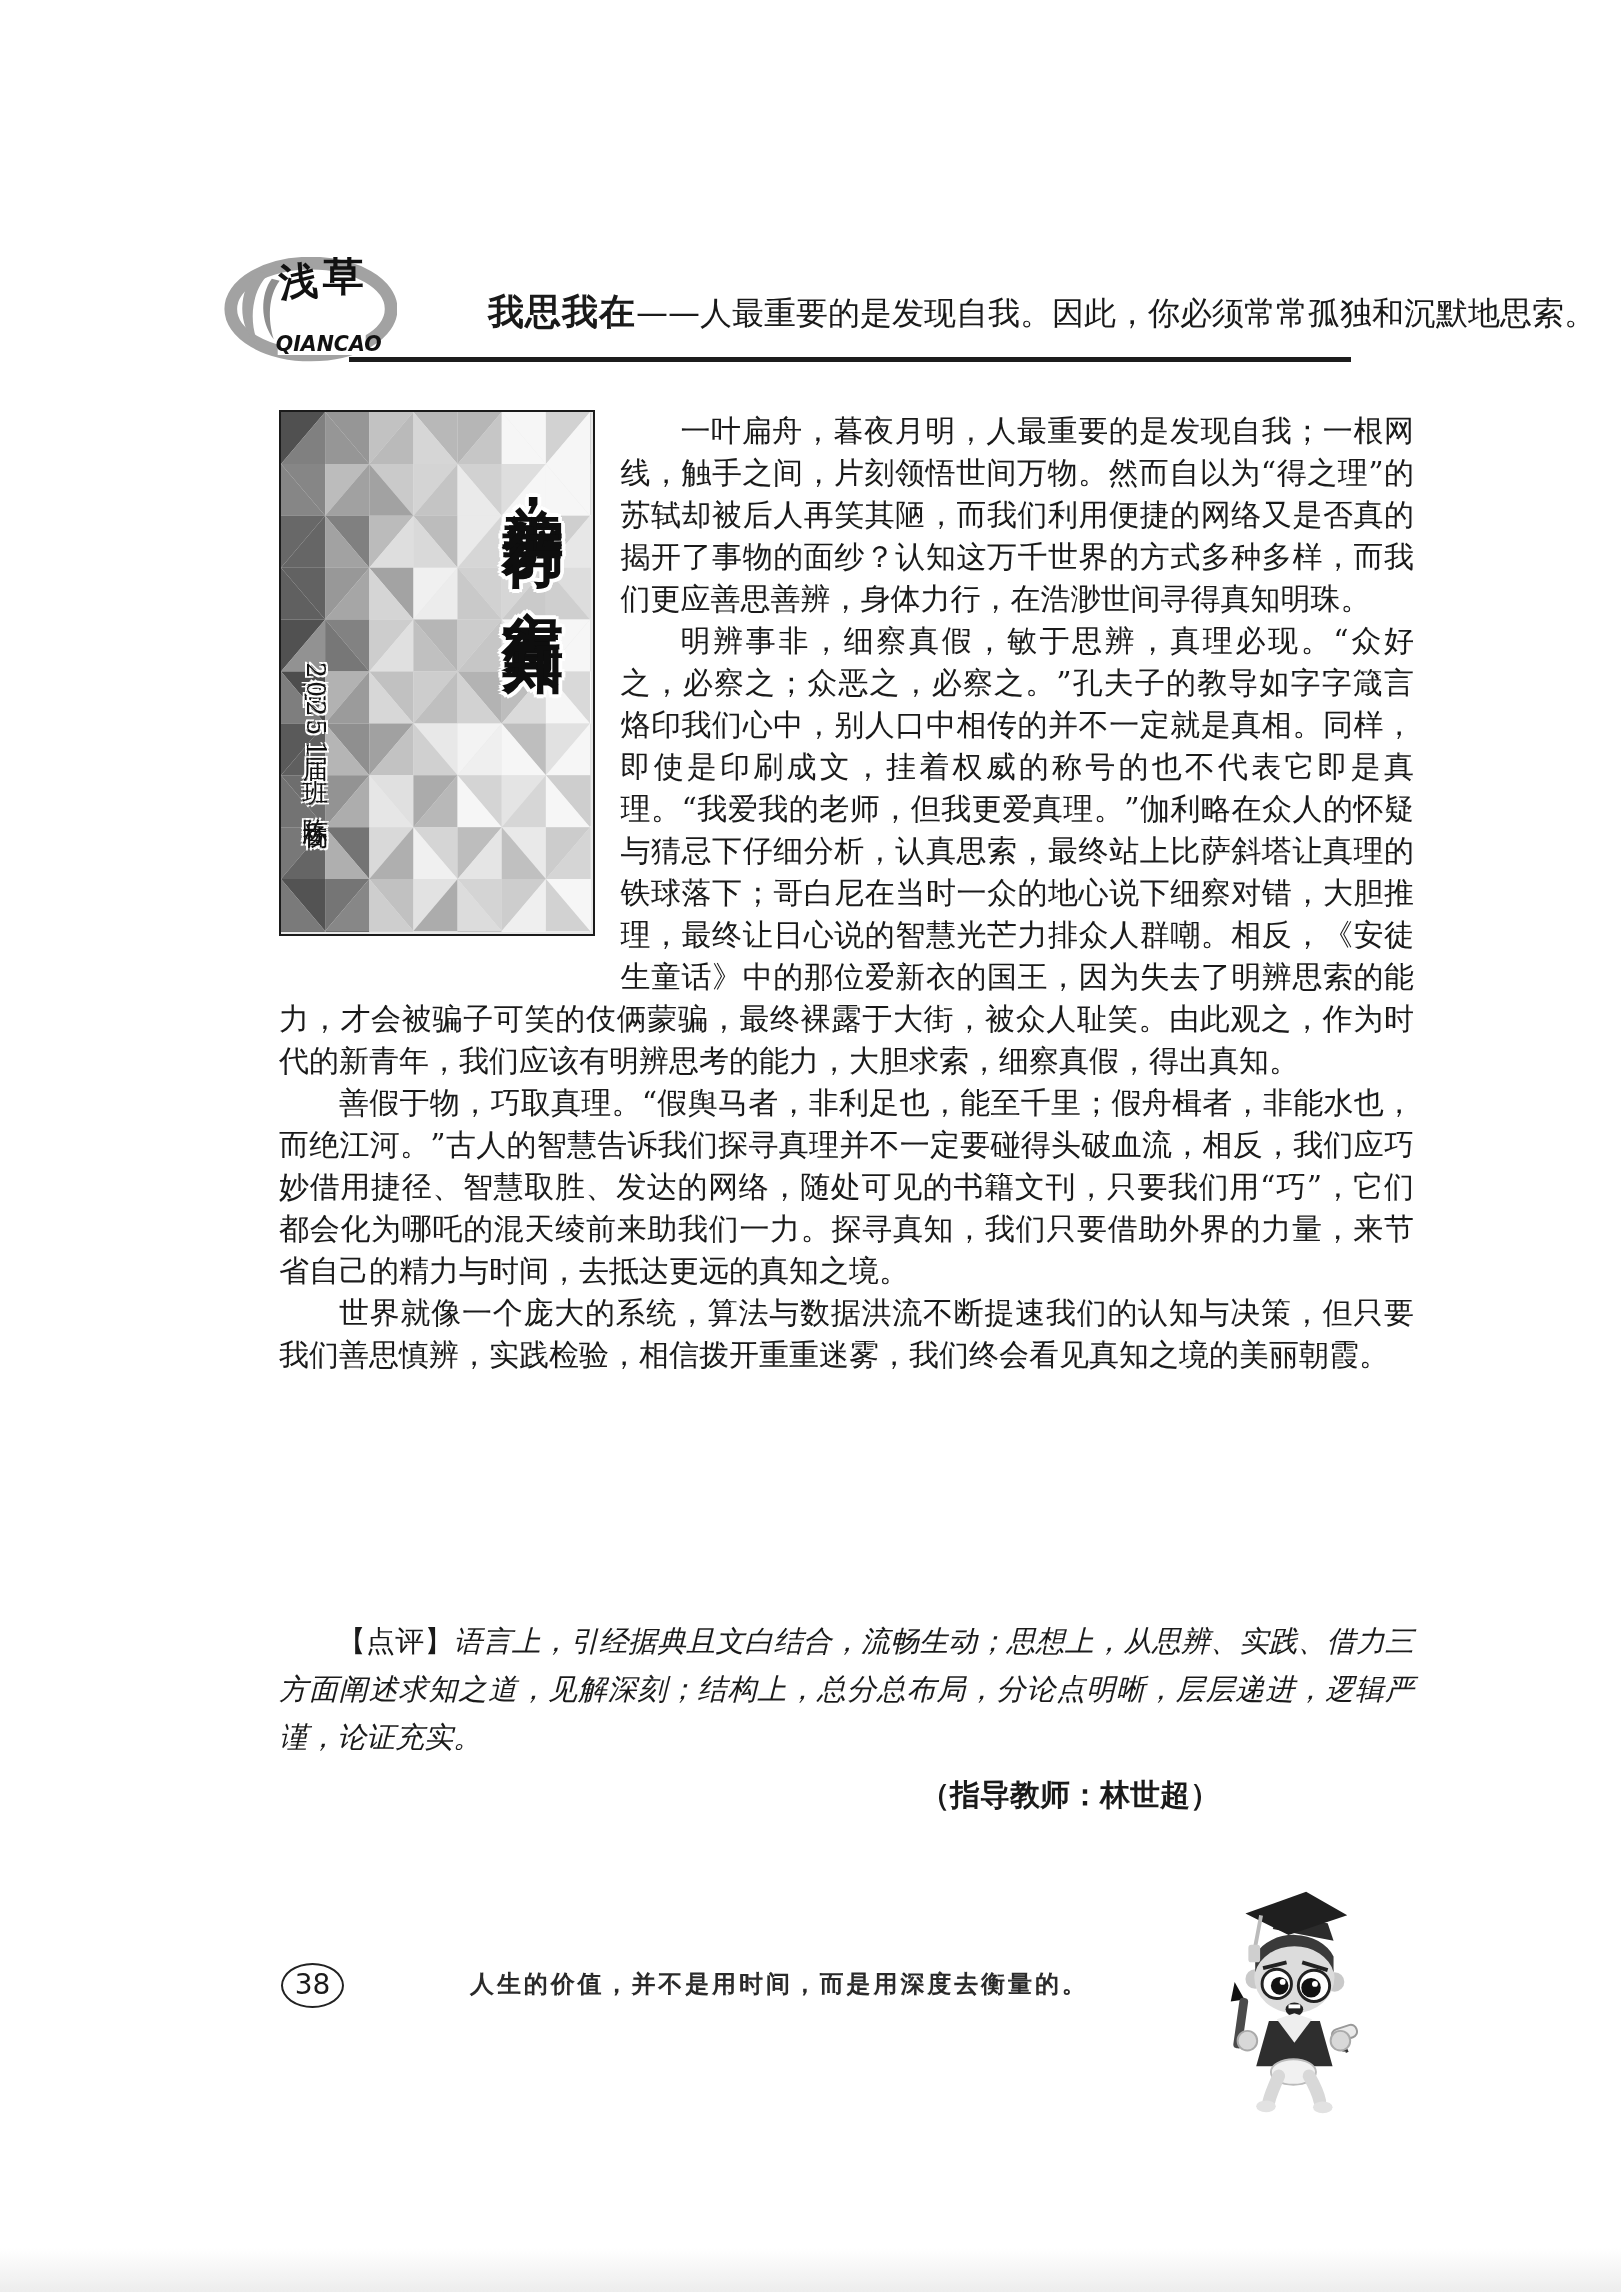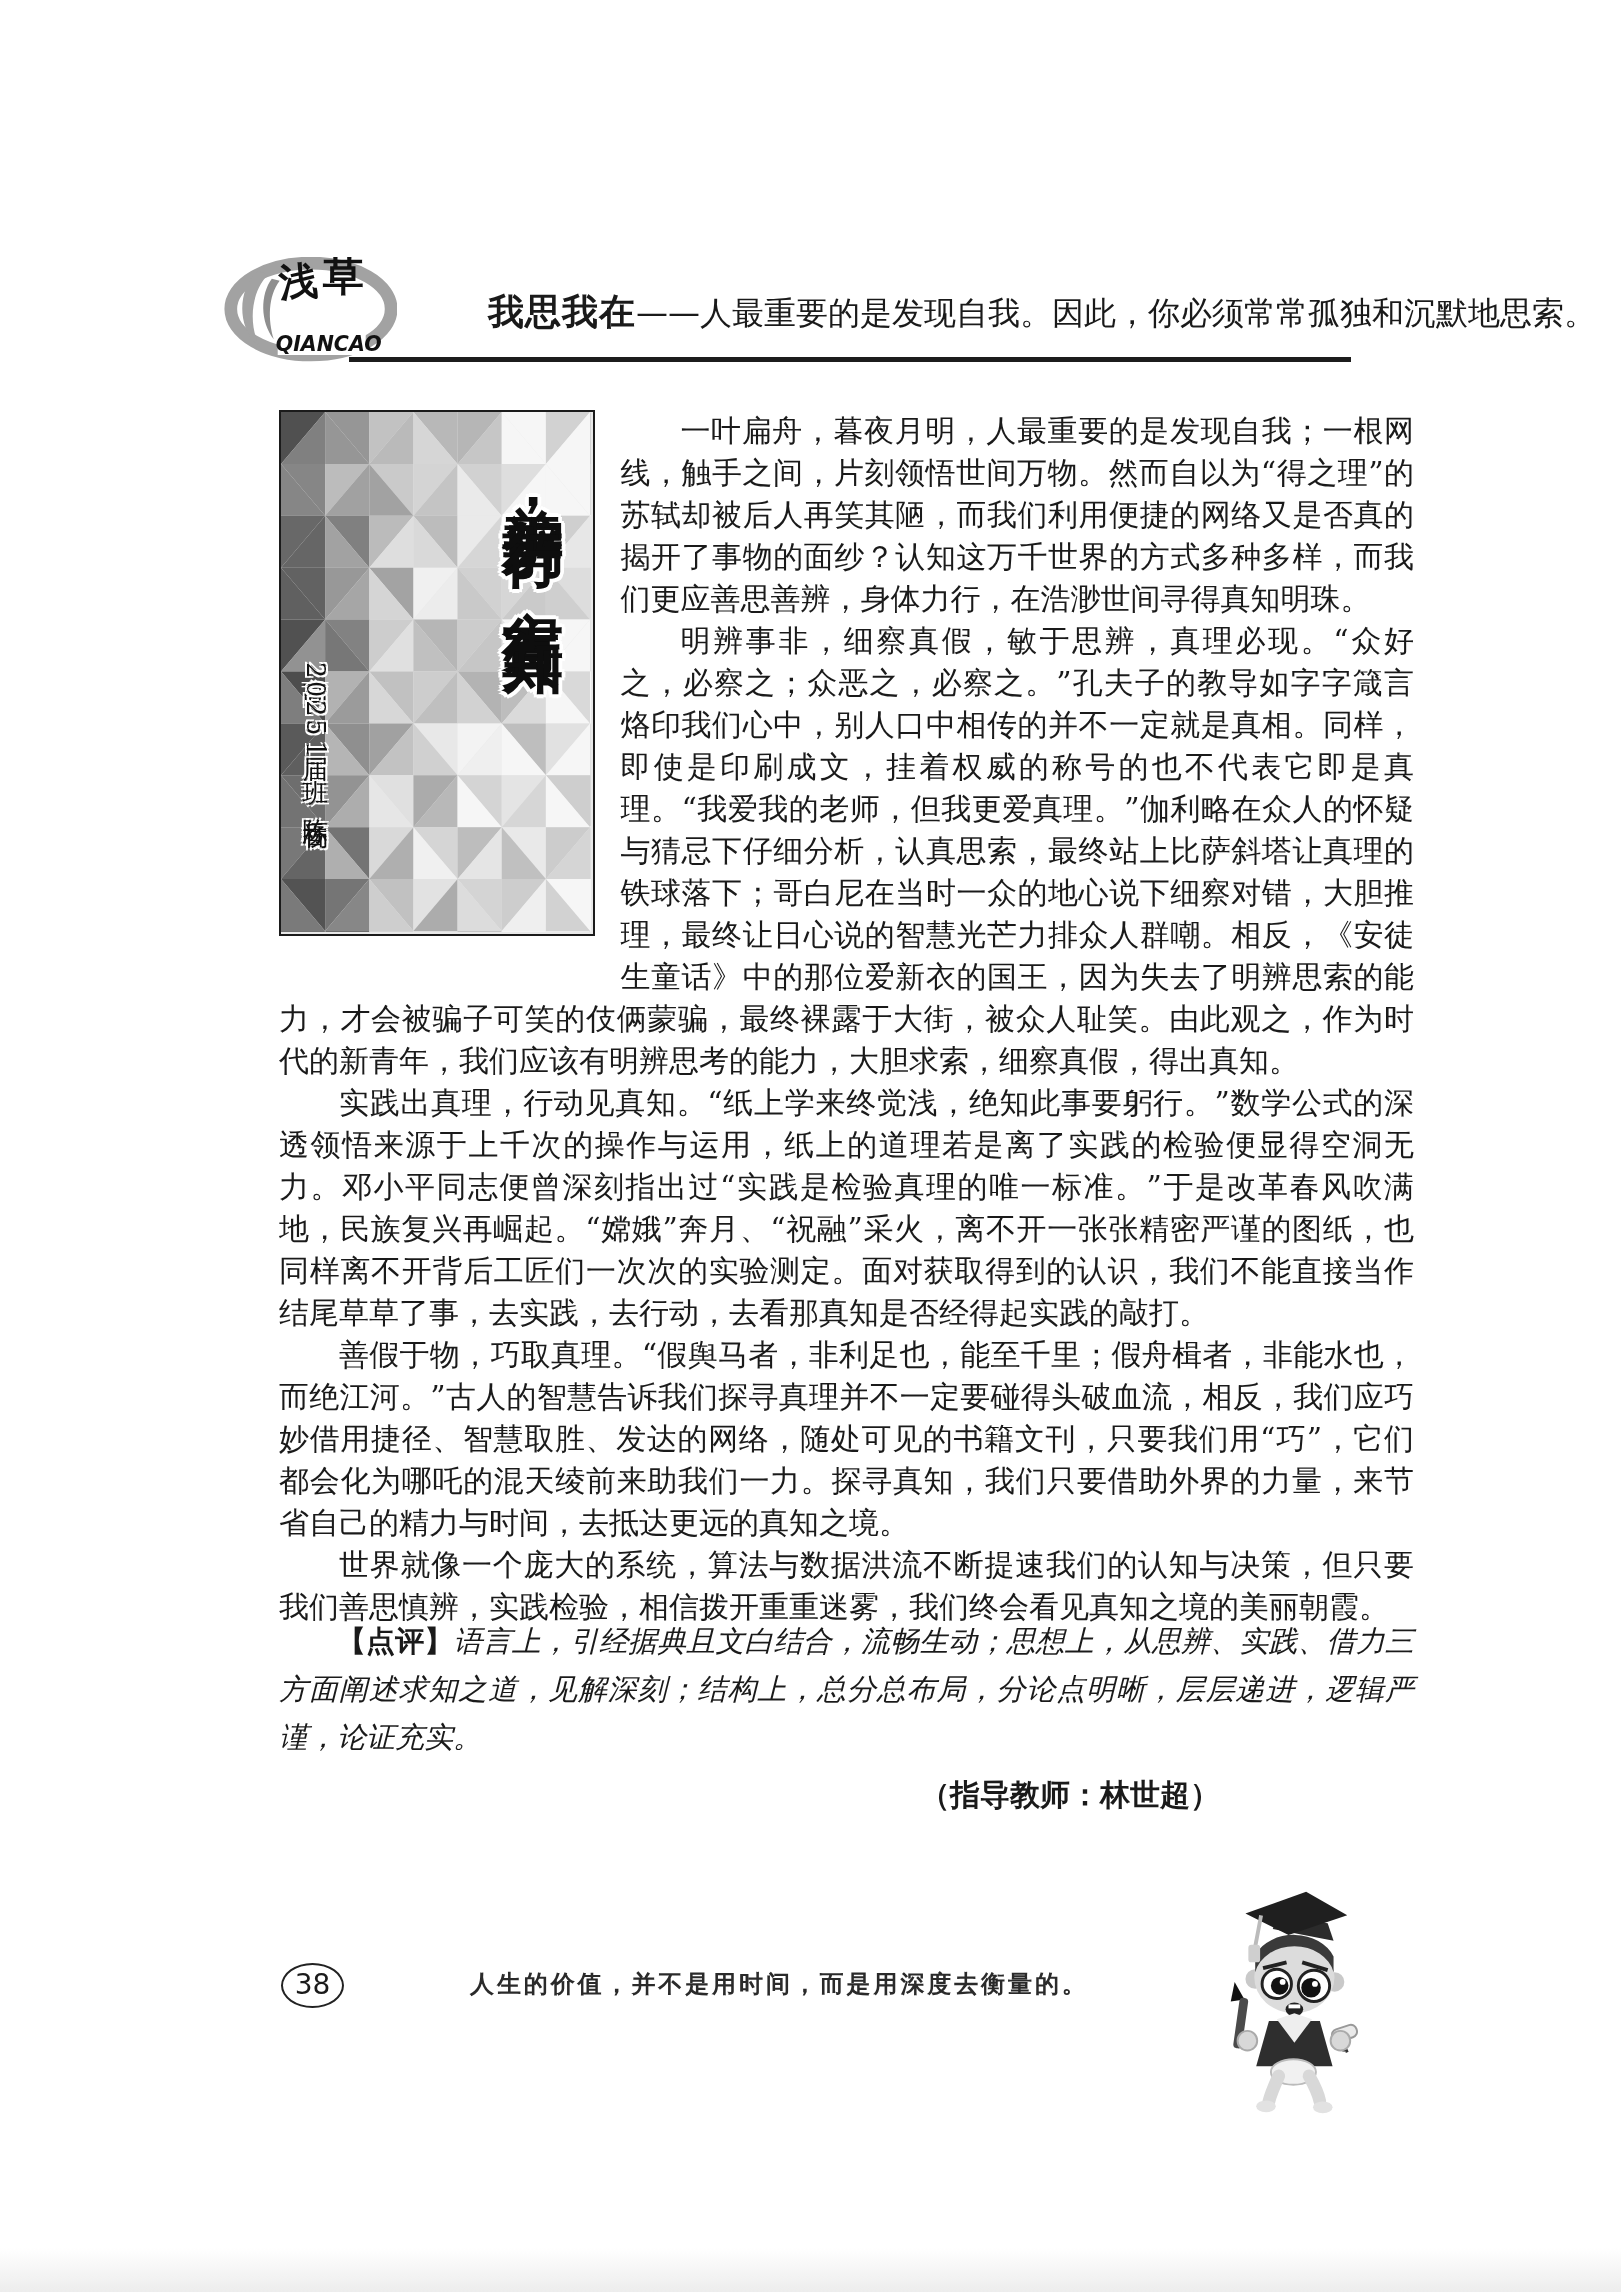--- a/index.html
+++ b/index.html
@@ -41,21 +41,21 @@
     text-shadow:-2px -2px 0 #fff,2px -2px 0 #fff,-2px 2px 0 #fff,2px 2px 0 #fff;
   }
   .v-author .author-name{margin-top:35px;}
   
   .comment{
     position:absolute;left:279px;top:1617px;width:1135px;
     font-family:"DejaVu Sans","Liberation Sans",sans-serif;font-style:italic;
     font-size:29px;line-height:48px;text-align:justify;
   }
   .comment .comment-body{margin:0;text-indent:2em;}
-  .comment .comment-label{font-weight:bold;font-style:normal;}
+  .comment .comment-label{font-weight:normal;font-style:normal;}
   .comment .teacher-line{
     margin:9.8px 0 0 0;text-align:right;padding-right:194px;
     font-style:normal;font-weight:bold;font-size:30px;
   }
   
   .page-num{
     position:absolute;left:281px;top:1963px;width:63px;height:45px;
     border:2.9px solid #222;border-radius:50%;box-sizing:border-box;
     text-align:center;line-height:39px;font-size:28px;
     font-family:"DejaVu Sans","Liberation Sans",sans-serif;
@@ -268,21 +268,20 @@
         <polygon points="315,530 360,530 360,583" fill="rgb(246,246,246)"></polygon>
         <polygon points="315,530 360,583 315,583" fill="rgb(240,240,240)"></polygon>
       </svg>
     <div class="v-title">善辨躬行，方得真知</div>
     <div class="v-author">
       <span>高2025届1班</span><span class="author-name">陈香杨</span>
     </div>
   </div>
   <p>一叶扁舟，暮夜月明，人最重要的是发现自我；一根网线，触手之间，片刻领悟世间万物。然而自以为“得之理”的苏轼却被后人再笑其陋，而我们利用便捷的网络又是否真的揭开了事物的面纱？认知这万千世界的方式多种多样，而我们更应善思善辨，身体力行，在浩渺世间寻得真知明珠。</p>
   <p>明辨事非，细察真假，敏于思辨，真理必现。“众好之，必察之；众恶之，必察之。”孔夫子的教导如字字箴言烙印我们心中，别人口中相传的并不一定就是真相。同样，即使是印刷成文，挂着权威的称号的也不代表它即是真理。“我爱我的老师，但我更爱真理。”伽利略在众人的怀疑与猜忌下仔细分析，认真思索，最终站上比萨斜塔让真理的铁球落下；哥白尼在当时一众的地心说下细察对错，大胆推理，最终让日心说的智慧光芒力排众人群嘲。相反，《安徒生童话》中的那位爱新衣的国王，因为失去了明辨思索的能力，才会被骗子可笑的伎俩蒙骗，最终裸露于大街，被众人耻笑。由此观之，作为时代的新青年，我们应该有明辨思考的能力，大胆求索，细察真假，得出真知。</p>
-  <p>实践出真理，行动见真知。“纸上学来终觉浅，绝知此事要躬行。”数学公式的深透领悟来源于上千次的操作与运用，纸上的道理若是离了实践的检验便显得空洞无力。邓小平同志便曾深刻指出过“实践是检验真理的唯一标准。”于是改革春风吹满地，民族复兴再崛起。“嫦娥”奔月、“祝融”采火，离不开一张张精密严谨的图纸，也同样离不开背后工匠们一次次的实验测定。面对获取得到的认识，我们不能直接当作结尾草草了事，去实践，去行动，去看那真知是否经得起实践的敲打。</p>
   <p>善假于物，巧取真理。“假舆马者，非利足也，能至千里；假舟楫者，非能水也，而绝江河。”古人的智慧告诉我们探寻真理并不一定要碰得头破血流，相反，我们应巧妙借用捷径、智慧取胜、发达的网络，随处可见的书籍文刊，只要我们用“巧”，它们都会化为哪吒的混天绫前来助我们一力。探寻真知，我们只要借助外界的力量，来节省自己的精力与时间，去抵达更远的真知之境。</p>
   <p>世界就像一个庞大的系统，算法与数据洪流不断提速我们的认知与决策，但只要我们善思慎辨，实践检验，相信拨开重重迷雾，我们终会看见真知之境的美丽朝霞。</p>
 </div>
 
 <div class="comment">
   <p class="comment-body">
     <span class="comment-label">【点评】</span><span>语言上，引经据典且文白结合，流畅生动；思想上，从思辨、实践、借力三方面阐述求知之道，见解深刻；结构上，总分总布局，分论点明晰，层层递进，逻辑严谨，论证充实。</span>
   </p>
   <p class="teacher-line">（指导教师：林世超）</p>
 </div>

